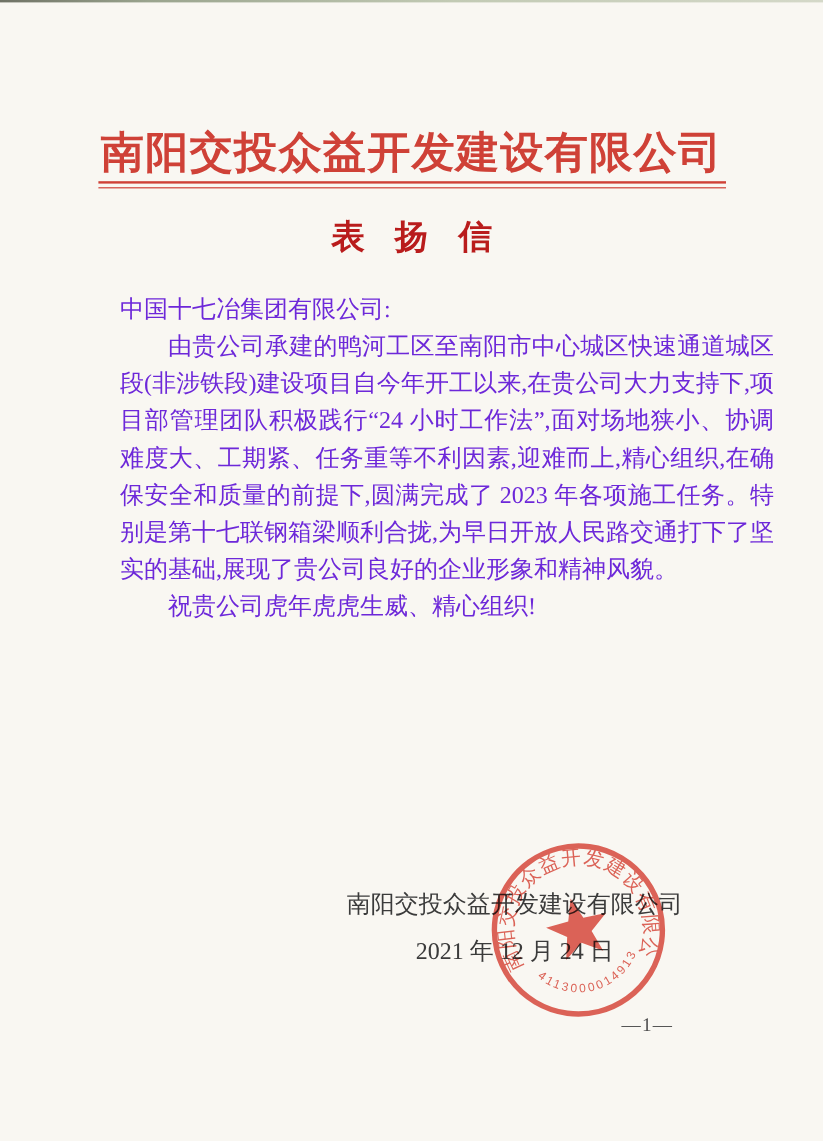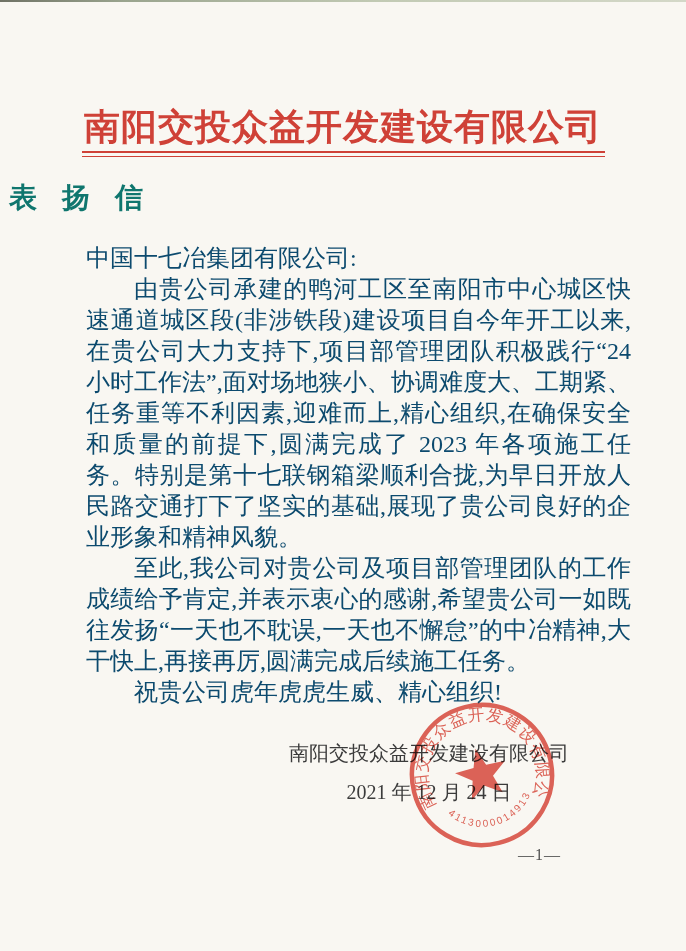--- a/index.html
+++ b/index.html
@@ -40,36 +40,37 @@
     width: 523px;
     height: 3px;
     border-top: 2.5px solid #cf4137;
     border-bottom: 1.8px solid #cf4137;
   }
   .doc-title {
     position: absolute;
     top: 179px;
     left: 0;
     width: 100%;
+    text-align: center;
     font-size: 28px;
     font-weight: 600;
     letter-spacing: 9px;
-    color: #0f766e;
+    color: #b91c1c;
     margin: 0;
     text-indent: 9px; 
   }
   .body-text {
     position: absolute;
     top: 243px;
-    left: 86px;
+    left: 100px;
     width: 545px;
-    font-size: 24px;
+    font-size: 20px;
     line-height: 31px;
     text-align: justify;
-    color: #0c4a6e;
+    color: #6d28d9;
   }
   .body-text p { margin: 0; }
   .body-text p.indent { text-indent: 2em; }
   .signature-block {
     position: absolute;
     top: 740px;
     left: 288px;
     width: 282px;
     text-align: center;
   }
@@ -113,21 +114,20 @@
 
   <h1 class="letterhead-company">南阳交投众益开发建设有限公司</h1>
 
   <div class="double-rule"></div>
 
   <h2 class="doc-title">表 扬 信</h2>
 
   <div class="body-text">
     <p class="salutation">中国十七冶集团有限公司:</p>
     <p class="indent">由贵公司承建的鸭河工区至南阳市中心城区快速通道城区段(非涉铁段)建设项目自今年开工以来,在贵公司大力支持下,项目部管理团队积极践行“24 小时工作法”,面对场地狭小、协调难度大、工期紧、任务重等不利因素,迎难而上,精心组织,在确保安全和质量的前提下,圆满完成了 2023 年各项施工任务。特别是第十七联钢箱梁顺利合拢,为早日开放人民路交通打下了坚实的基础,展现了贵公司良好的企业形象和精神风貌。</p>
-    <p class="indent">至此,我公司对贵公司及项目部管理团队的工作成绩给予肯定,并表示衷心的感谢,希望贵公司一如既往发扬“一天也不耽误,一天也不懈怠”的中冶精神,大干快上,再接再厉,圆满完成后续施工任务。</p>
     <p class="indent">祝贵公司虎年虎虎生威、精心组织!</p>
   </div>
 
   <div class="signature-block">
     <div class="sig-company">南阳交投众益开发建设有限公司</div>
     <div class="sig-date">2021 年 12 月 24 日</div>
   </div>
 
   <svg class="seal" viewBox="-85 -85 170 170" xmlns="http://www.w3.org/2000/svg">
     <defs>

